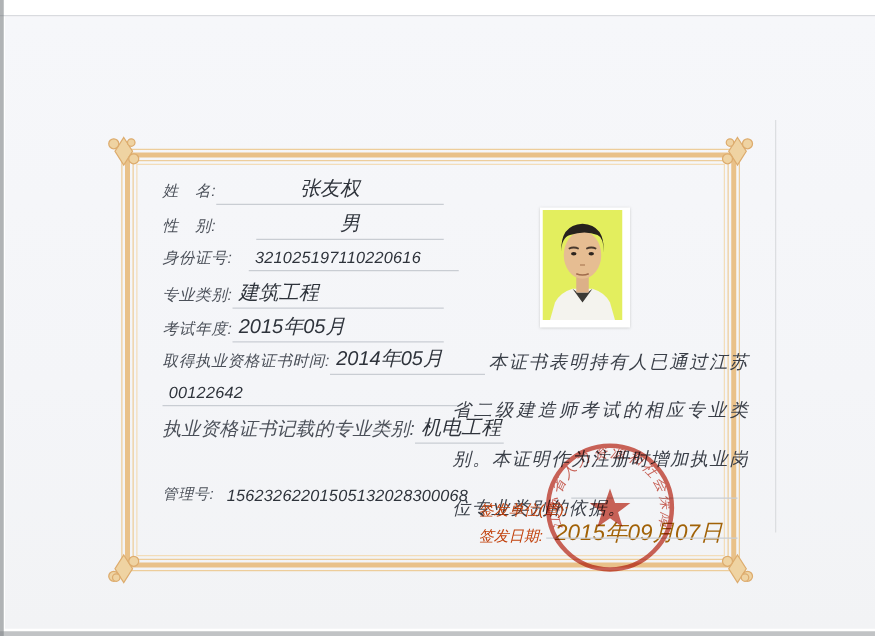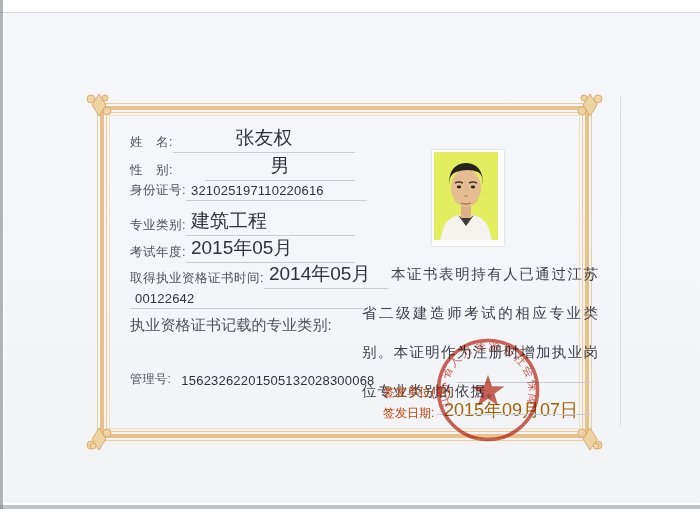--- a/index.html
+++ b/index.html
@@ -12,40 +12,40 @@
   .paper{
     position:absolute;left:4px;top:13px;right:0;bottom:6px;
     background:linear-gradient(180deg,#f6f7fa 0%,#f4f5f8 60%,#f2f3f5 100%);
   }
   .scan-edge-left{position:absolute;left:0;top:0;width:3px;height:100%;background:#6f7479;opacity:.55;}
   .scan-edge-bottom{position:absolute;left:0;bottom:0;width:100%;height:4px;background:#83878c;opacity:.5;}
   .scan-line-top{position:absolute;left:0;top:12px;width:100%;height:1px;background:#d9dbdf;}
   .scan-line-right{position:absolute;left:620px;top:96px;width:1px;height:330px;background:#d6d8db;opacity:.8;}
 
   
-  .frame{position:absolute;left:97px;top:103px;width:495px;height:338px;}
+  .frame{position:absolute;left:97px;top:119px;width:495px;height:338px;font-style:italic;}
   .frame .l1{position:absolute;inset:0;border:1px solid #edcd9b;}
   .frame .l2{position:absolute;inset:3px;border:4px solid #e9c189;}
   .frame .l3{position:absolute;inset:9px;border:1px solid #edcd9b;}
   .frame .l4{position:absolute;inset:12px;border:1px solid #f3ddb9;}
   .orn{position:absolute;width:30px;height:30px;}
   .orn.tl{left:-13px;top:-13px;}
   .orn.tr{right:-13px;top:-13px;}
   .orn.bl{left:-13px;bottom:-13px;}
   .orn.br{right:-13px;bottom:-13px;}
 
   .content{position:absolute;inset:0;color:#3d434c;}
 
   
   .row{position:absolute;display:flex;align-items:flex-end;}
   .lbl{white-space:nowrap;font-size:12.5px;letter-spacing:.5px;color:#4b5059;padding-bottom:2px;}
   .lbl.sm{font-size:15px;letter-spacing:.2px;}
   .vline{flex:1;border-bottom:1px solid #c9cdd3;text-align:center;padding:0 2px 1px 2px;}
   .vline.left{text-align:left;padding-left:5px;}
-  .val{font-size:19px;color:#2e333b;white-space:nowrap;}
+  .val{font-size:16px;color:#2e333b;white-space:nowrap;}
   .val.num{font-size:13px;letter-spacing:.2px;}
   .adm .lbl{font-size:12px;}
   .adm .val{padding-left:10px;padding-bottom:2px;}
 
   
   .photo{
     position:absolute;left:335px;top:47px;width:68px;height:92px;
     background:#ffffff;padding:2px;box-shadow:0 0 2px rgba(120,120,120,.35);
   }
   .statement{
@@ -108,41 +108,42 @@
   <div class="content">
 
     <div class="row" style="left:33px;top:22px;width:225px;">
       <span class="lbl">姓　名:</span>
       <span class="vline"><span class="val">张友权</span></span>
     </div>
     <div class="row" style="left:33px;top:50px;width:225px;gap:32px;">
       <span class="lbl">性　别:</span>
       <span class="vline"><span class="val">男</span></span>
     </div>
-    <div class="row" style="left:33px;top:78px;width:237px;">
+    <div class="row" style="left:33px;top:78px;width:237px;gap:13px;">
       <span class="lbl">身份证号:</span>
       <span class="vline left"><span class="val num">321025197110220616</span></span>
     </div>
     <div class="row" style="left:33px;top:105px;width:225px;">
       <span class="lbl">专业类别:</span>
       <span class="vline left"><span class="val">建筑工程</span></span>
     </div>
     <div class="row" style="left:33px;top:132px;width:225px;">
       <span class="lbl">考试年度:</span>
       <span class="vline left"><span class="val">2015年05月</span></span>
     </div>
     <div class="row" style="left:33px;top:158px;width:258px;">
       <span class="lbl">取得执业资格证书时间:</span>
       <span class="vline left"><span class="val">2014年05月</span></span>
     </div>
     <div class="row" style="left:33px;top:186px;width:237px;">
       <span class="vline left"><span class="val num">00122642</span></span>
     </div>
     <div class="row" style="left:33px;top:213px;width:262px;">
       <span class="lbl sm">执业资格证书记载的专业类别:</span>
+      <span class="vline left"><span class="val">机电工程</span></span>
     </div>
 
     <div class="row adm" style="left:33px;top:268px;width:300px;">
       <span class="lbl">管理号:</span>
       <span class="val num">15623262201505132028300068</span>
     </div>
 
     <div class="photo">
       <svg width="64" height="88" viewBox="0 0 64 88">
         <rect x="0" y="0" width="64" height="88" fill="#e3ee5e"></rect>

